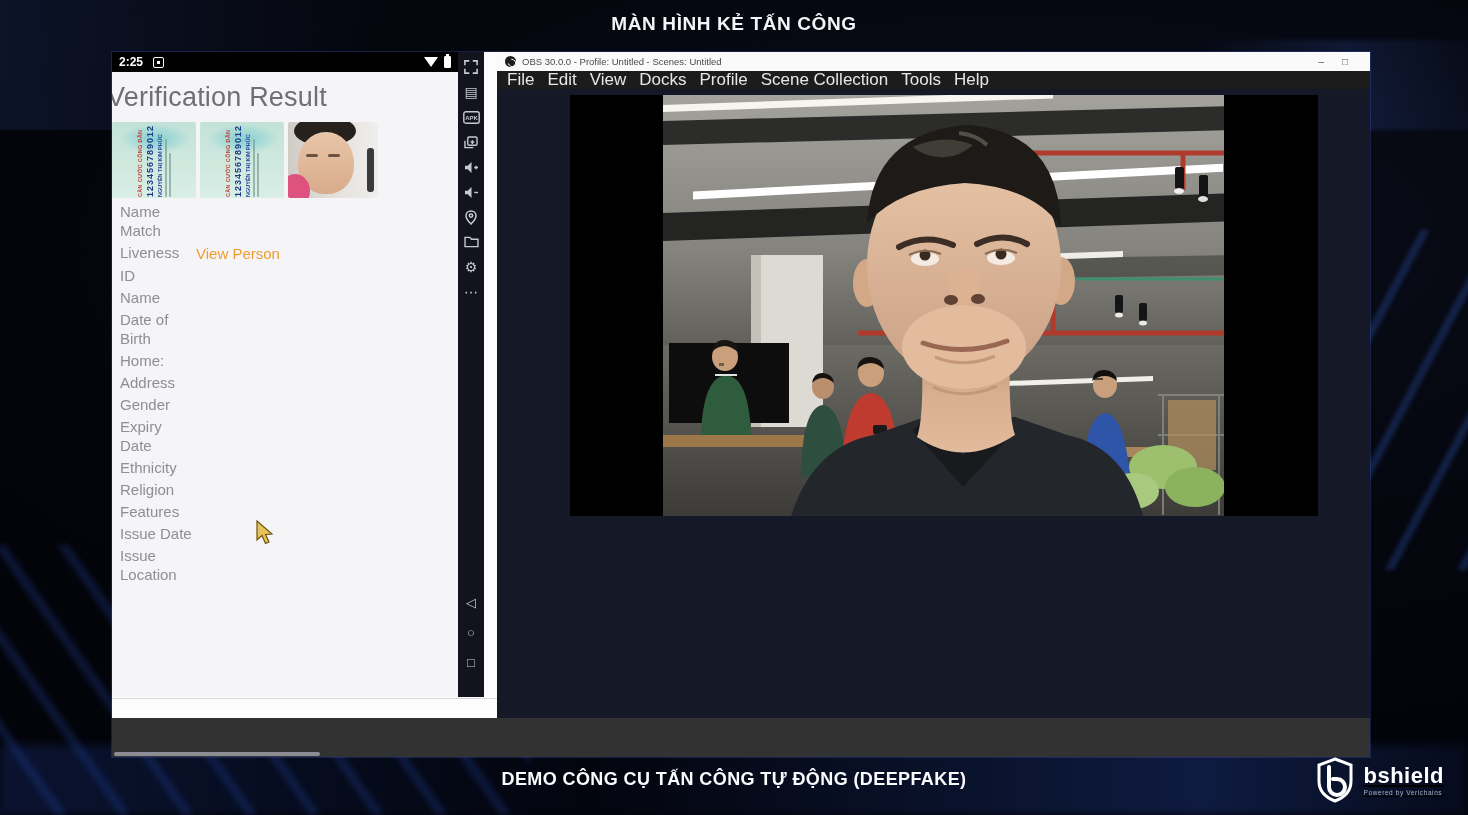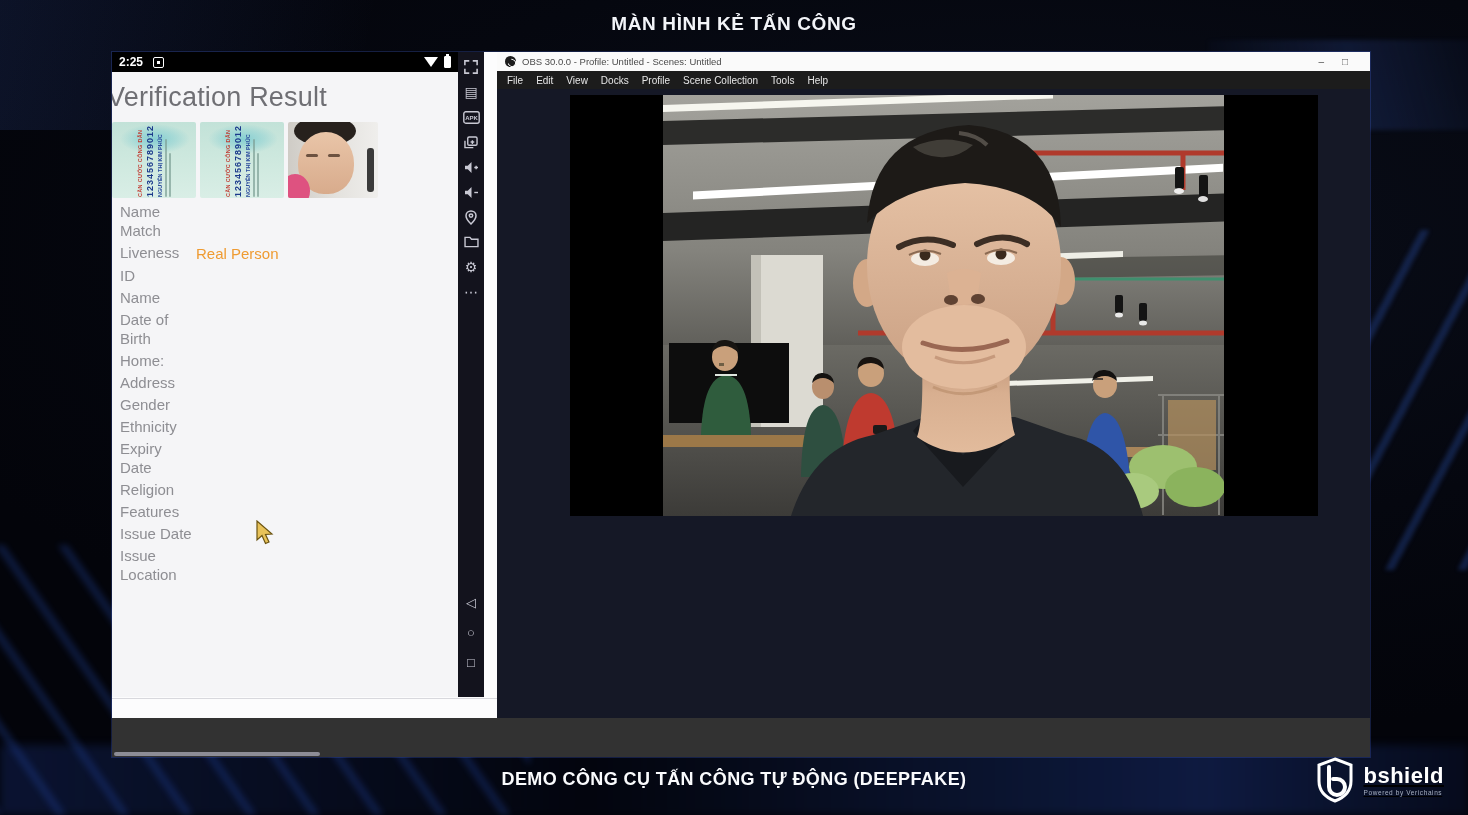--- a/index.html
+++ b/index.html
@@ -95,21 +95,21 @@
   .obs-titlebar{position:absolute;left:0;top:0;width:100%;height:19px;background:#fafafa;
     display:flex;align-items:center;padding:0 8px;}
   .obs-logo{width:11px;height:11px;border-radius:50%;background:#1d1d1d;position:relative;margin-right:6px;flex-shrink:0;}
   .obs-logo:after{content:"";position:absolute;left:2.5px;top:2.5px;width:6px;height:6px;border-radius:50%;
     border:1.5px solid #fff;border-left-color:transparent;transform:rotate(35deg);}
   .obs-title{font-size:9.5px;color:#4a4a4a;white-space:nowrap;}
   .obs-ctrls{margin-left:auto;display:flex;gap:18px;padding-right:14px;}
   .obs-min,.obs-max{color:#555;font-size:10px;line-height:10px;cursor:default;}
   .obs-menubar{position:absolute;left:0;top:19px;width:100%;height:18px;background:#1c1c1c;
     display:flex;align-items:center;gap:13px;padding:0 10px;}
-  .obs-menu-item{font-size:10px;color:#e6e6e6;}
+  .obs-menu-item{font-size:17px;color:#e6e6e6;}
   .obs-main{position:absolute;left:0;top:37px;width:100%;height:629px;}
   .canvas{position:absolute;left:73px;top:6px;width:748px;height:421px;background:#000;overflow:hidden;}
   .photo{position:absolute;left:93px;top:0;width:561px;height:421px;}
 
   
   .taskbar{position:absolute;left:0;top:666px;width:1258px;height:39px;background:#323232;}
   .taskbar-notch{position:absolute;left:2px;top:34px;width:206px;height:4px;background:#8d8d96;border-radius:2px;}
 
   
   .brand{position:absolute;right:24px;top:757px;display:flex;align-items:center;gap:8px;text-decoration:underline;}
@@ -172,21 +172,21 @@
             <div class="tf-dark"></div>
           </div>
         </div>
 
         <div class="fields">
           <div class="frow">
             <span class="flabel">Name Match</span>
           </div>
           <div class="frow">
             <span class="flabel">Liveness</span>
-            <span class="fvw"><span class="fval">Real Person</span></span>
+            <span class="fvw"><span class="fval">View Person</span></span>
           </div>
           <div class="frow">
             <span class="flabel">ID</span>
             <span class="fvw"><span class="blur w62"></span></span>
           </div>
           <div class="frow">
             <span class="flabel">Name</span>
             <span class="fvw"><span class="blur w152"></span></span>
           </div>
           <div class="frow">
@@ -205,26 +205,26 @@
             <span class="fvw">
               <span class="blur w212"></span>
               <span class="blur w162"></span>
             </span>
           </div>
           <div class="frow">
             <span class="flabel">Gender</span>
             <span class="fvw"><span class="blur w26"></span></span>
           </div>
           <div class="frow">
+            <span class="flabel">Expiry Date</span>
+            <span class="fvw"><span class="blur w78"></span></span>
+          </div>
+          <div class="frow">
             <span class="flabel">Ethnicity</span>
               <span class="fvw"></span>
-          </div>
-          <div class="frow">
-            <span class="flabel">Expiry Date</span>
-            <span class="fvw"><span class="blur w78"></span></span>
           </div>
           <div class="frow">
             <span class="flabel">Religion</span>
               <span class="fvw"></span>
           </div>
           <div class="frow">
             <span class="flabel">Features</span>
               <span class="fvw"></span>
           </div>
           <div class="frow">

